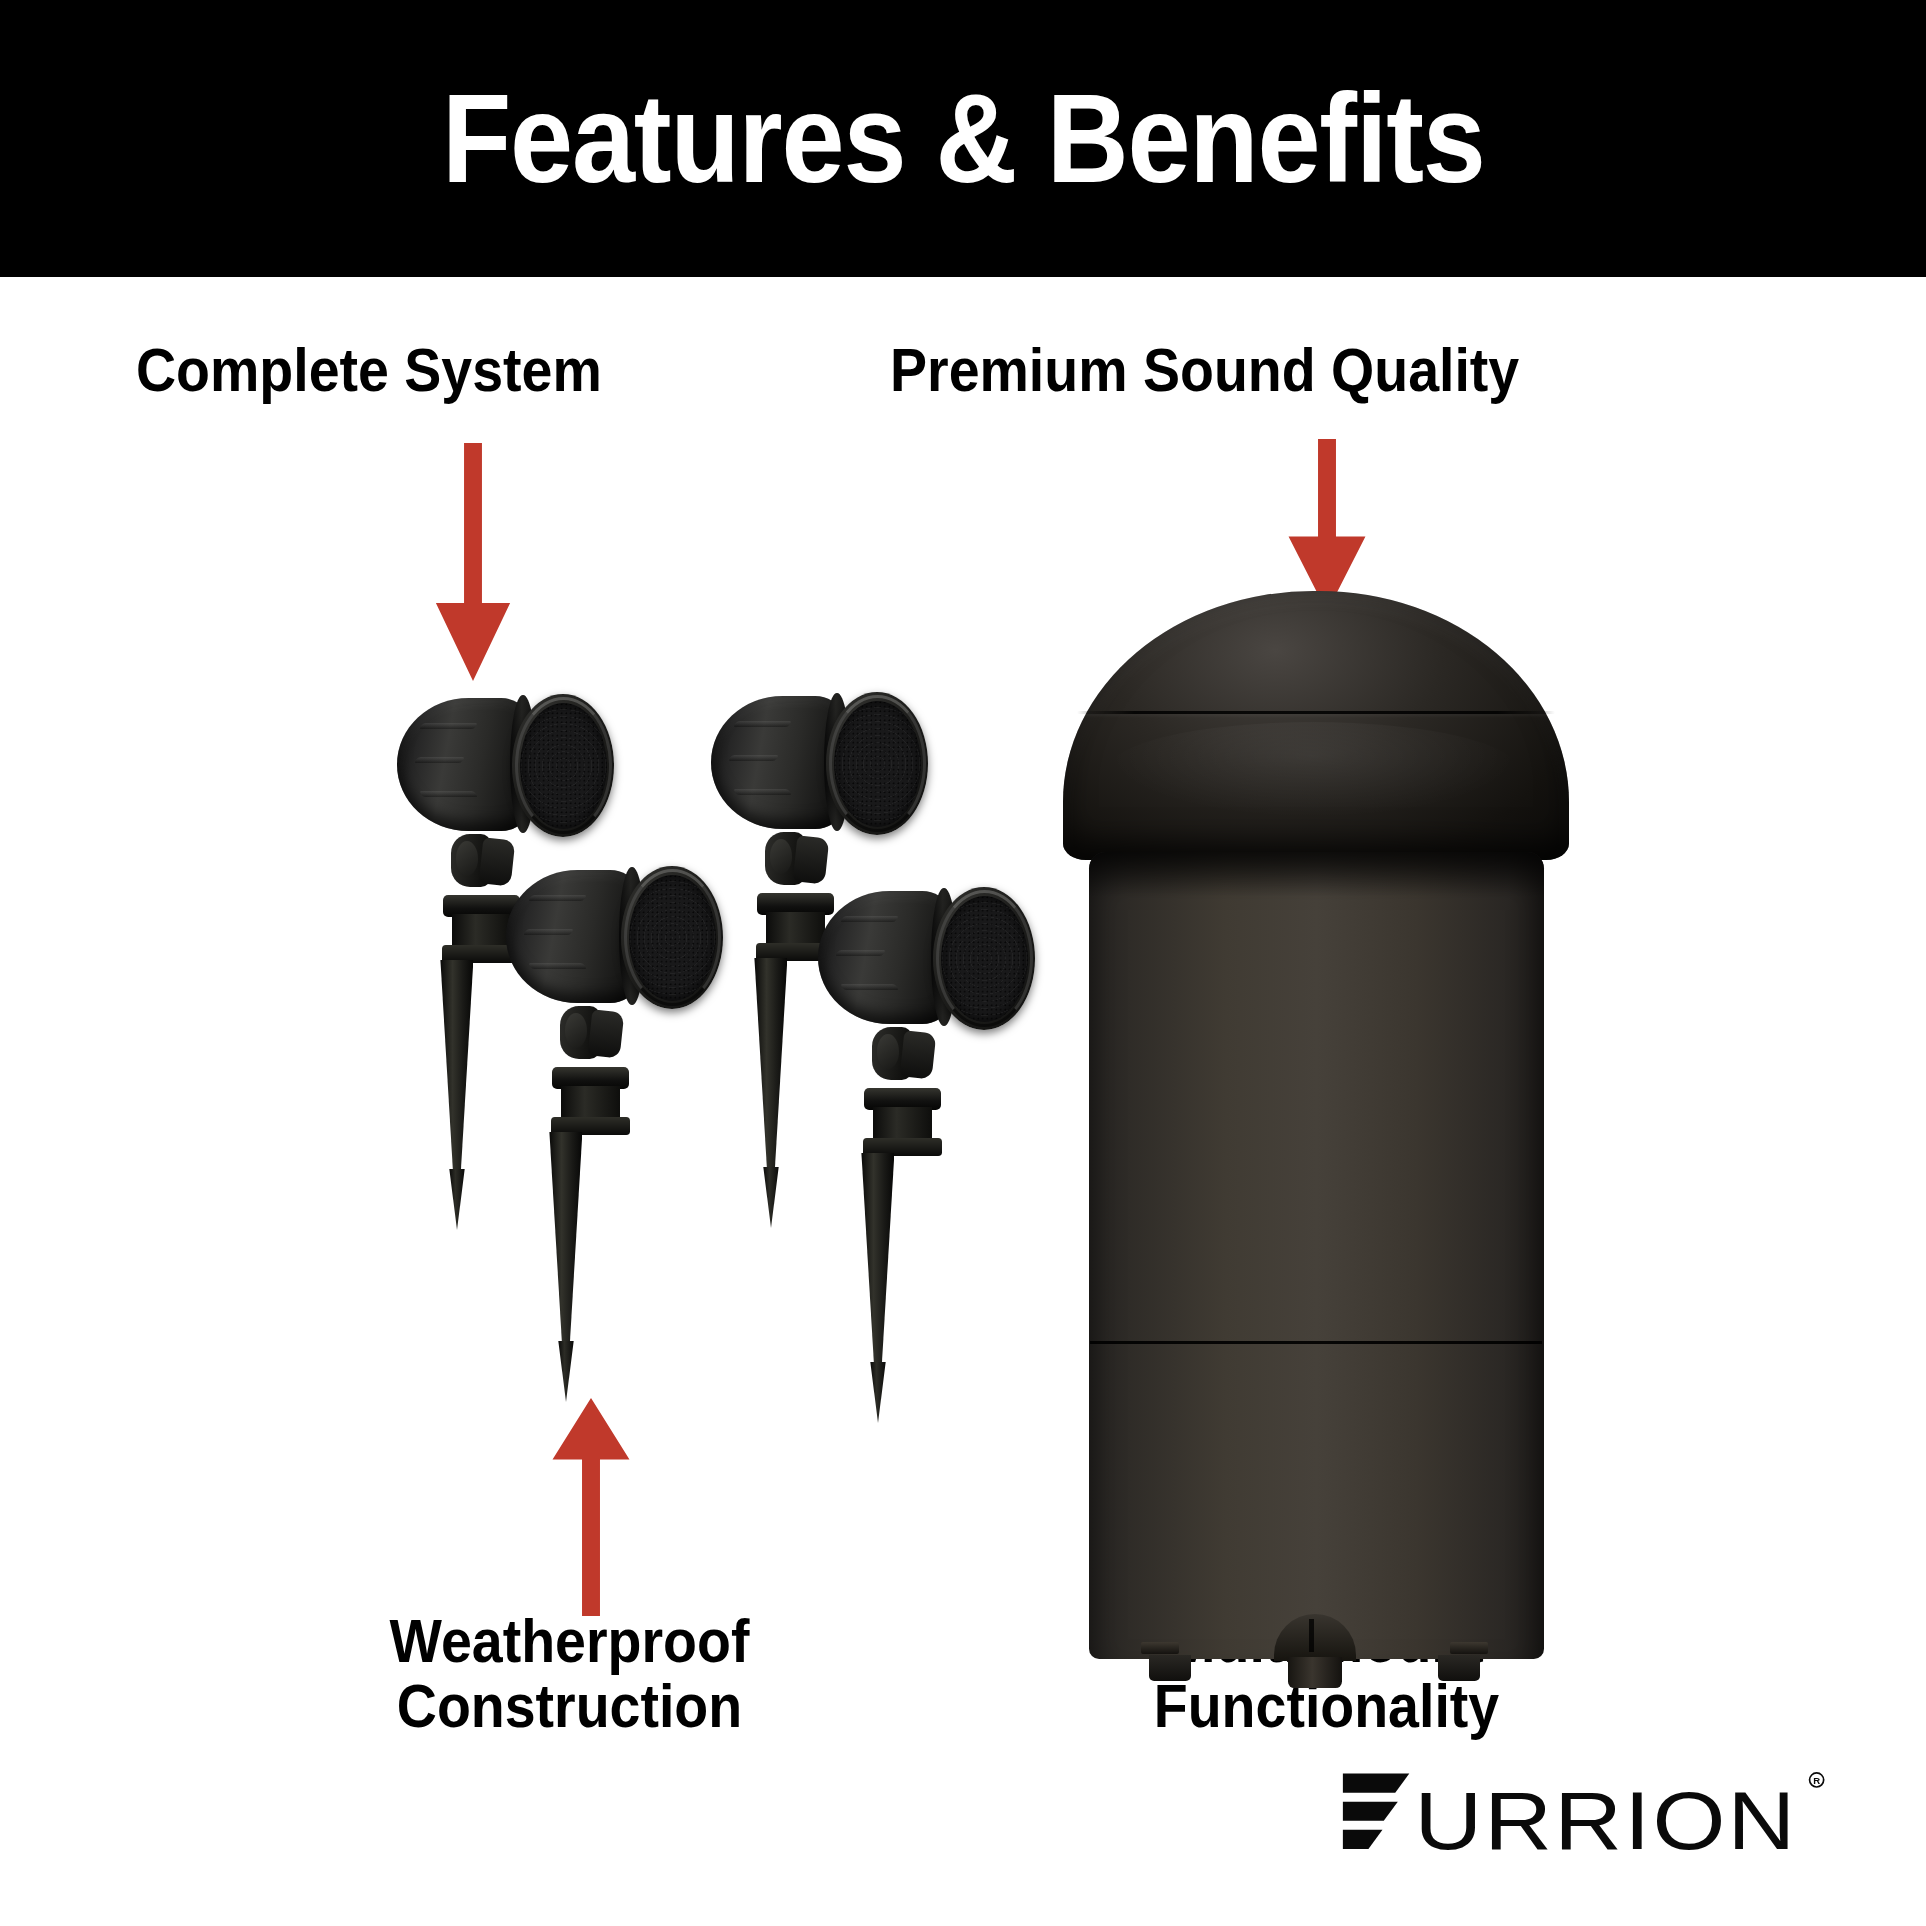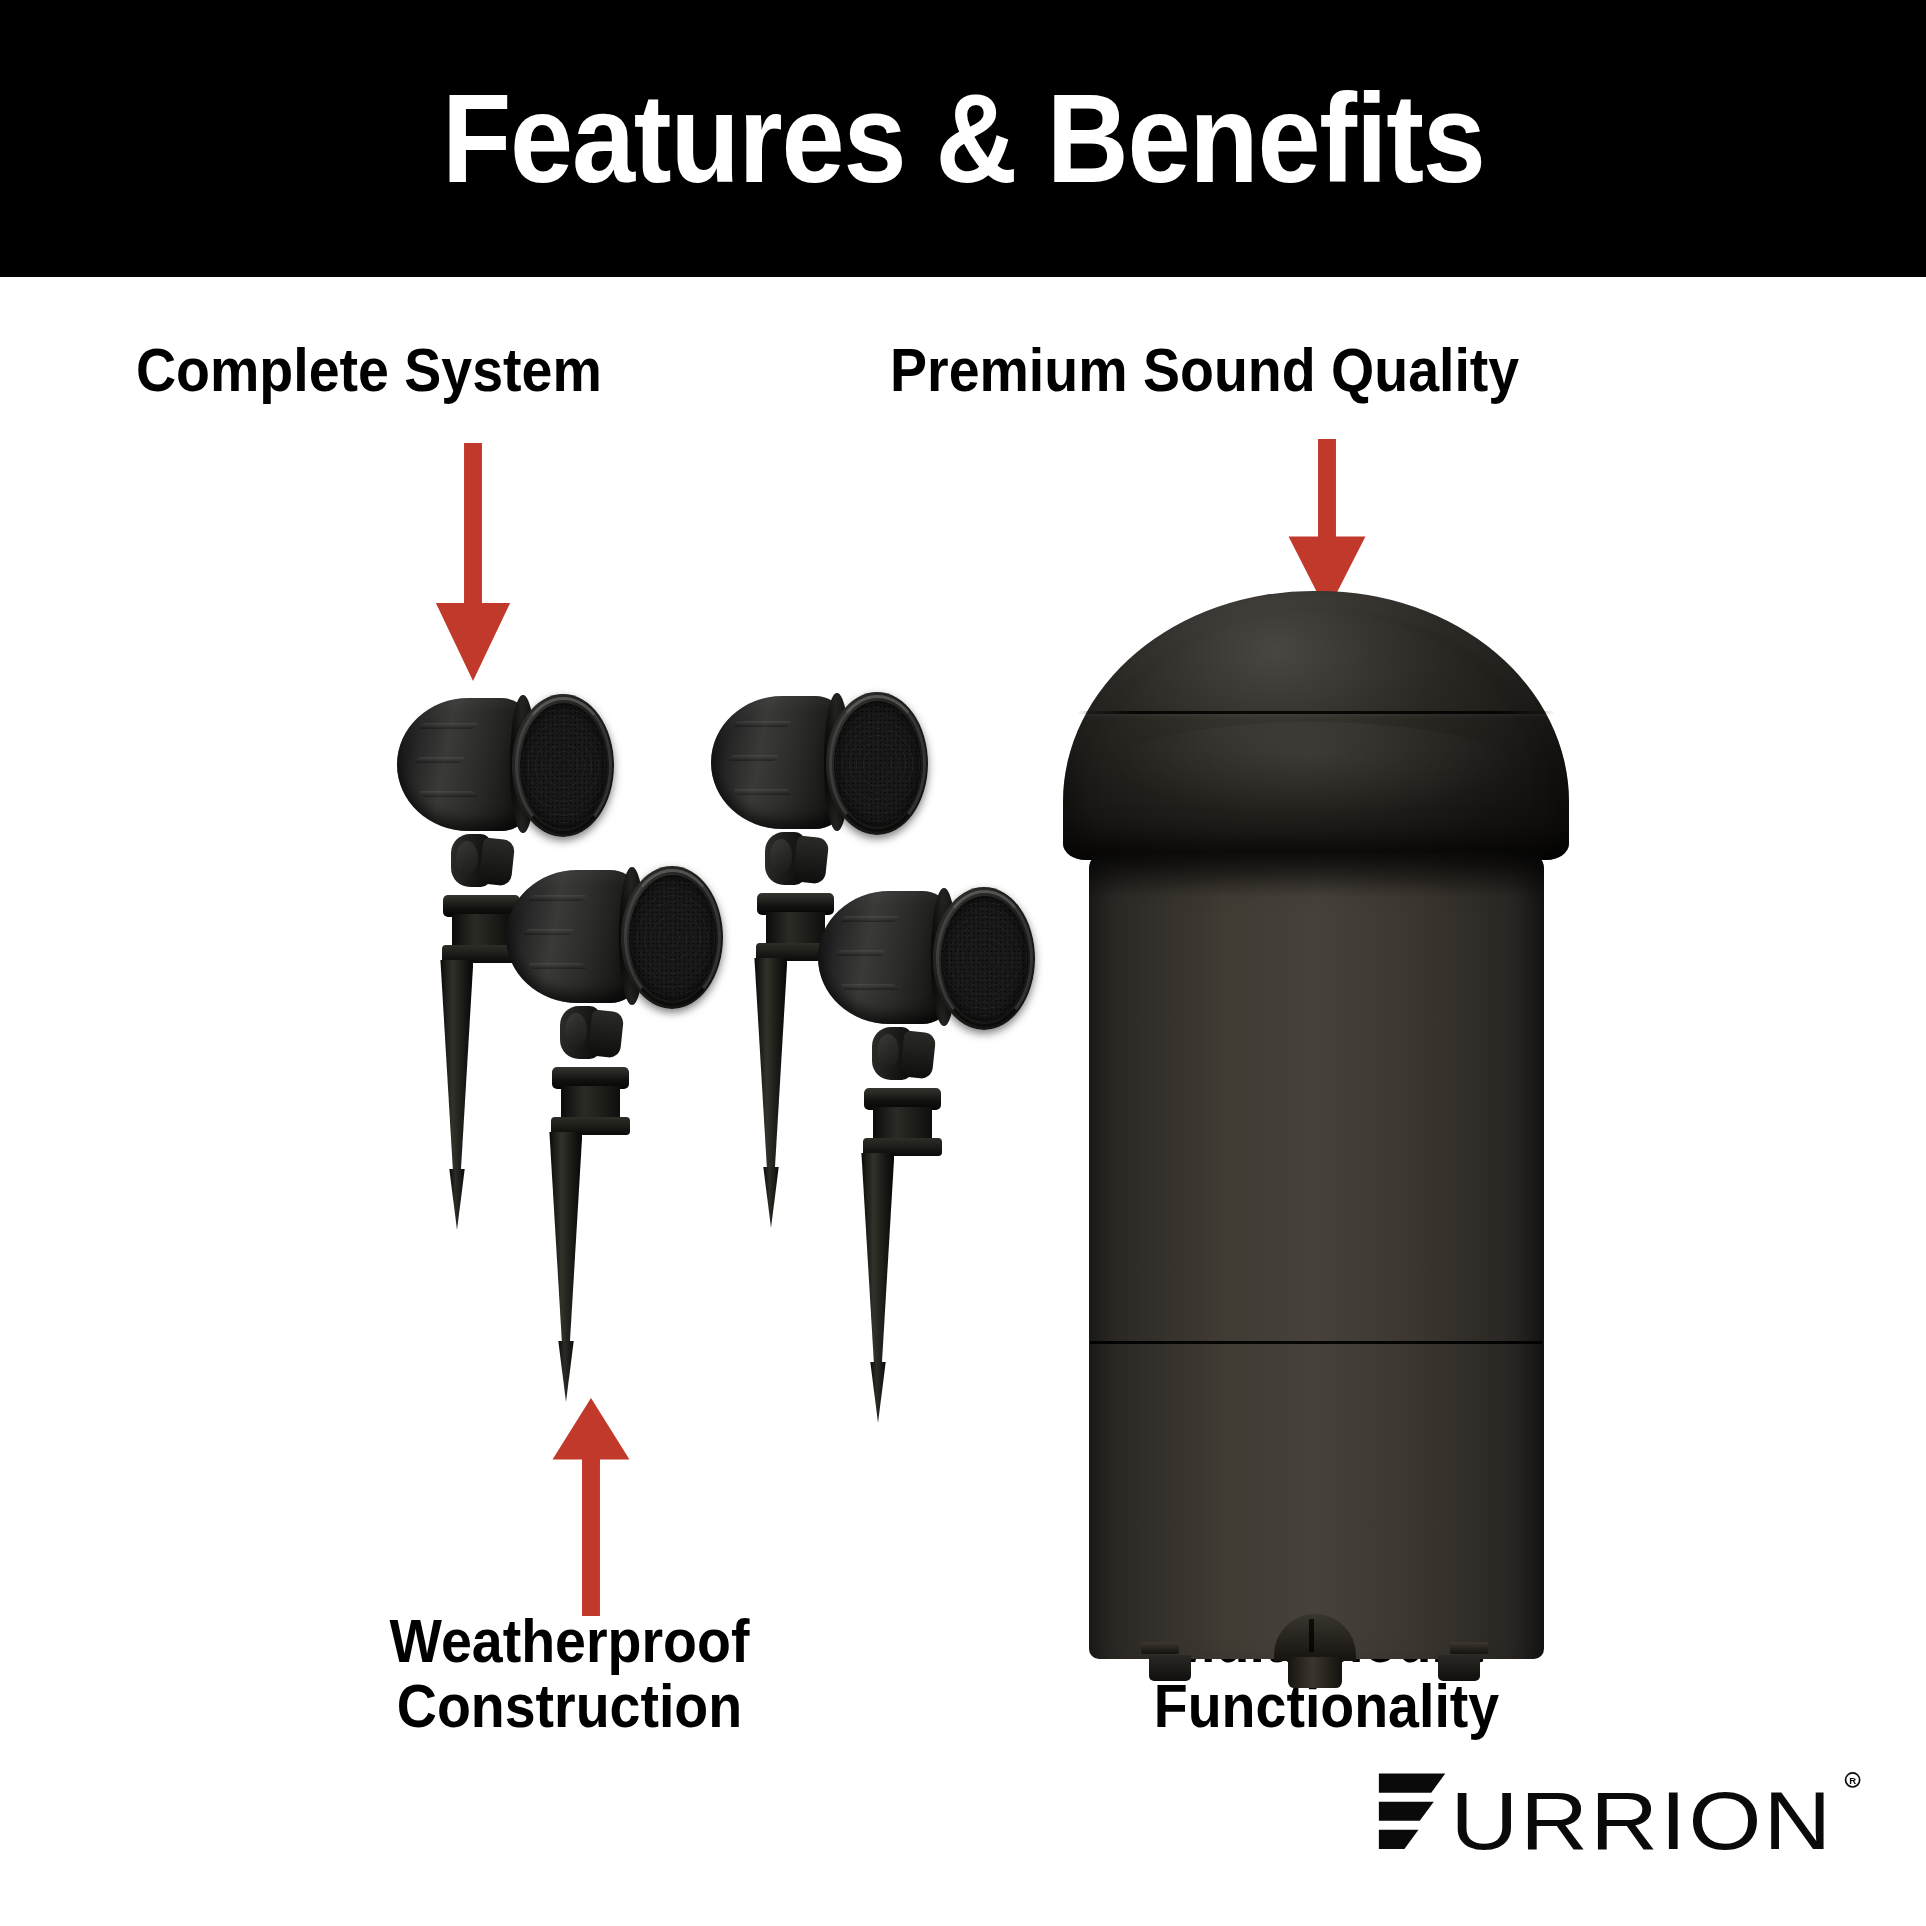--- a/index.html
+++ b/index.html
@@ -269,21 +269,21 @@
     position:absolute; top:1051px;
     width:38px; height:11.5px;
     background:linear-gradient(180deg,#3d3830,#14120f);
     border-radius:1.9px;
   }
   #sub-notch-left  { left:78px; }
   #sub-notch-right { left:387px; }
 
   
   #furrion-logo {
-    position:absolute; left:1378px; top:1771px;
+    position:absolute; left:1342px; top:1771px;
     width:487px; height:83px;
   }
   #furrion-logo svg { display:block; }
 </style>
 </head>
 <body>
 
 <div id="page">
 
   <div class="header-band">

